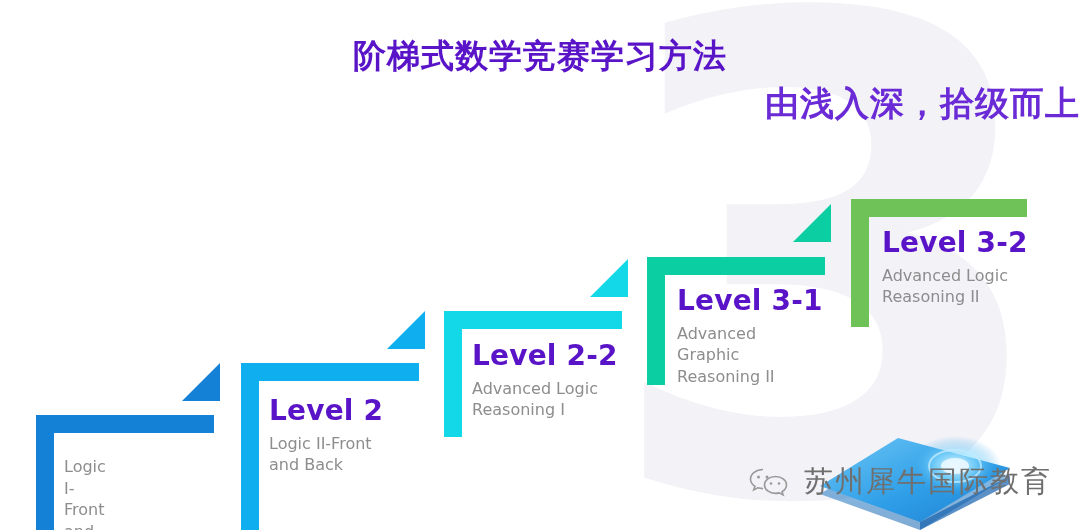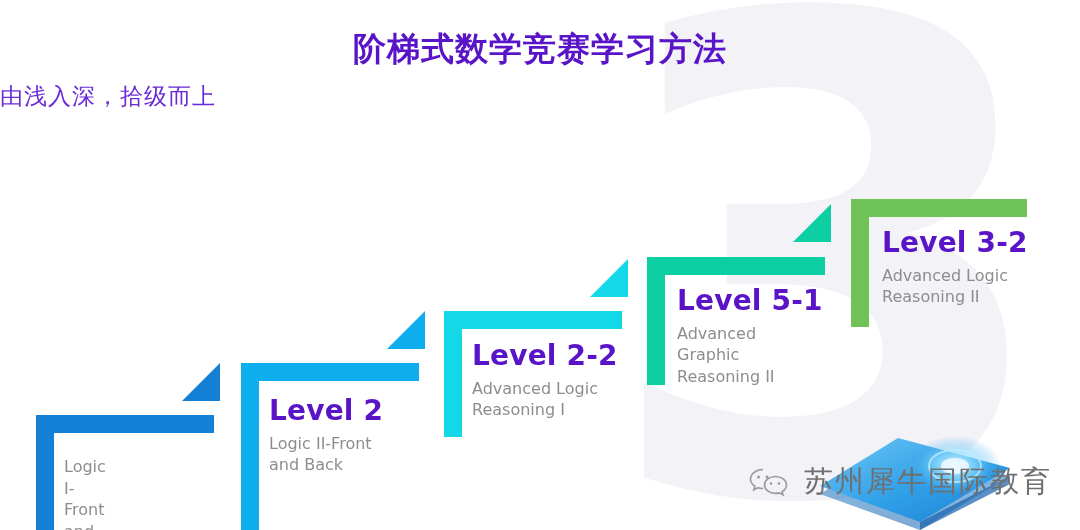--- a/index.html
+++ b/index.html
@@ -37,38 +37,38 @@
     color: #f2f2f7;
     letter-spacing: -0.02em;
     user-select: none;
   }
 
   
   .title {
     position: absolute;
     left: 0;
     right: 0;
-    top: 27px;
+    top: 34px;
     text-align: center;
     font-family: "DejaVu Sans", "Liberation Sans", sans-serif;
     font-size: 33px;
     font-weight: 700;
     color: #5a14c8;
     letter-spacing: 1px;
     white-space: nowrap;
   }
   .subtitle {
     position: absolute;
     left: 0;
     right: 0;
     top: 81px;
-    text-align: left;
-    font-family: "DejaVu Sans", "Liberation Sans", sans-serif;
-    font-size: 23px;
-    font-weight: 400;
+    text-align: right;
+    font-family: "DejaVu Sans", "Liberation Sans", sans-serif;
+    font-size: 34px;
+    font-weight: 700;
     color: #6a2ad6;
     letter-spacing: 1px;
     white-space: nowrap;
   }
   .example-note {
     position: absolute;
     left: 35px;
     top: 152px;
     font-family: "DejaVu Sans", "Liberation Sans", sans-serif;
     font-size: 19px;
@@ -202,21 +202,21 @@
     </div>
   </div>
 
   <div class="step" style="left:647px; top:257px;">
     <div class="bracket">
       <div class="bar-h" style="width:178px; background:#0bcfa3;"></div>
       <div class="bar-v" style="height:128px; background:#0bcfa3;"></div>
     </div>
     <div class="tri" style="left:146px; top:-53px; border-left:38px solid transparent; border-bottom:38px solid #0bcfa3;"></div>
     <div class="labels" style="left:30px; top:29px;">
-      <div class="lv-title">Level 5-1</div>
+      <div class="lv-title">Level 3-1</div>
       <div class="lv-desc">Advanced Graphic
 Reasoning II</div>
     </div>
   </div>
 
   <div class="step" style="left:851px; top:199px;">
     <div class="bracket">
       <div class="bar-h" style="width:176px; background:#6fc258;"></div>
       <div class="bar-v" style="height:128px; background:#6fc258;"></div>
     </div>

